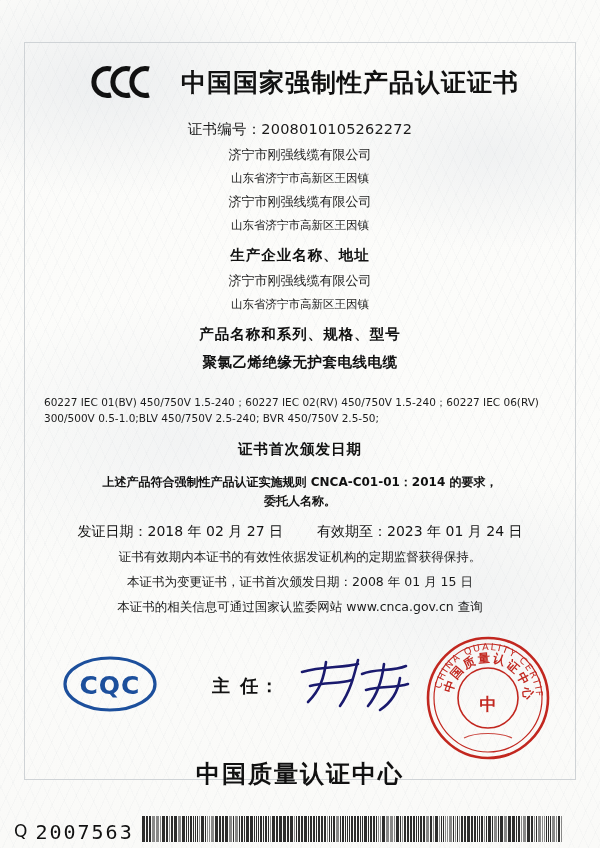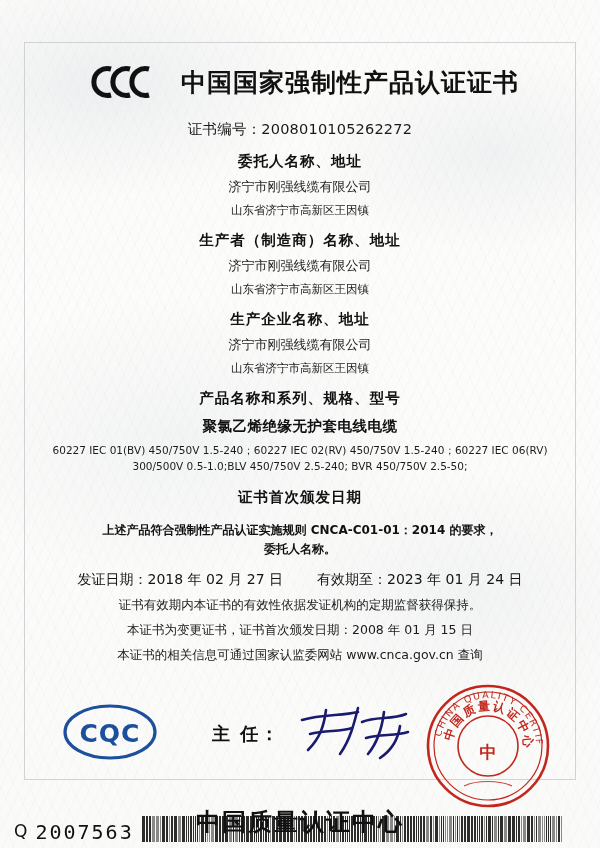--- a/index.html
+++ b/index.html
@@ -97,24 +97,23 @@
   .prod-name {
     text-align: center;
     font-size: 14.5px;
     font-weight: 700;
     margin-top: 9px;
     color: #111;
     font-family: "DejaVu Sans", sans-serif;
     letter-spacing: 0.5px;
   }
   .spec {
-    text-align: center;
     font-size: 10.5px;
     line-height: 1.55;
-    margin-top: 6px;
+    margin-top: 22px;
     color: #1b1b1b;
     font-family: "DejaVu Sans", sans-serif;
     padding: 0 10px;
   }
   .standard {
     text-align: center;
     font-size: 13px;
     margin-top: 8px;
     color: #1a1a1a;
     font-family: "DejaVu Sans", sans-serif;
@@ -241,25 +240,23 @@
             <path d="M49 9 A13.5 13.5 0 1 0 49 35"></path>
             <path d="M68 9 A13.5 13.5 0 1 0 68 35"></path>
           </g>
         </svg>
       </div>
       <div class="main-title">中国国家强制性产品认证证书</div>
     </div>
 
     <div class="cert-no">证书编号：2008010105262272</div>
 
-    <div class="section-label">委托人名称、地址</div>
     <div class="line">济宁市刚强线缆有限公司</div>
     <div class="line sm">山东省济宁市高新区王因镇</div>
 
-    <div class="section-label">生产者（制造商）名称、地址</div>
     <div class="line">济宁市刚强线缆有限公司</div>
     <div class="line sm">山东省济宁市高新区王因镇</div>
 
     <div class="section-label">生产企业名称、地址</div>
     <div class="line">济宁市刚强线缆有限公司</div>
     <div class="line sm">山东省济宁市高新区王因镇</div>
 
     <div class="section-label">产品名称和系列、规格、型号</div>
     <div class="prod-name">聚氯乙烯绝缘无护套电线电缆</div>
     <div class="spec">60227 IEC 01(BV) 450/750V 1.5-240；60227 IEC 02(RV) 450/750V 1.5-240；60227 IEC 06(RV) 300/500V 0.5-1.0;BLV 450/750V 2.5-240; BVR 450/750V 2.5-50;</div>

